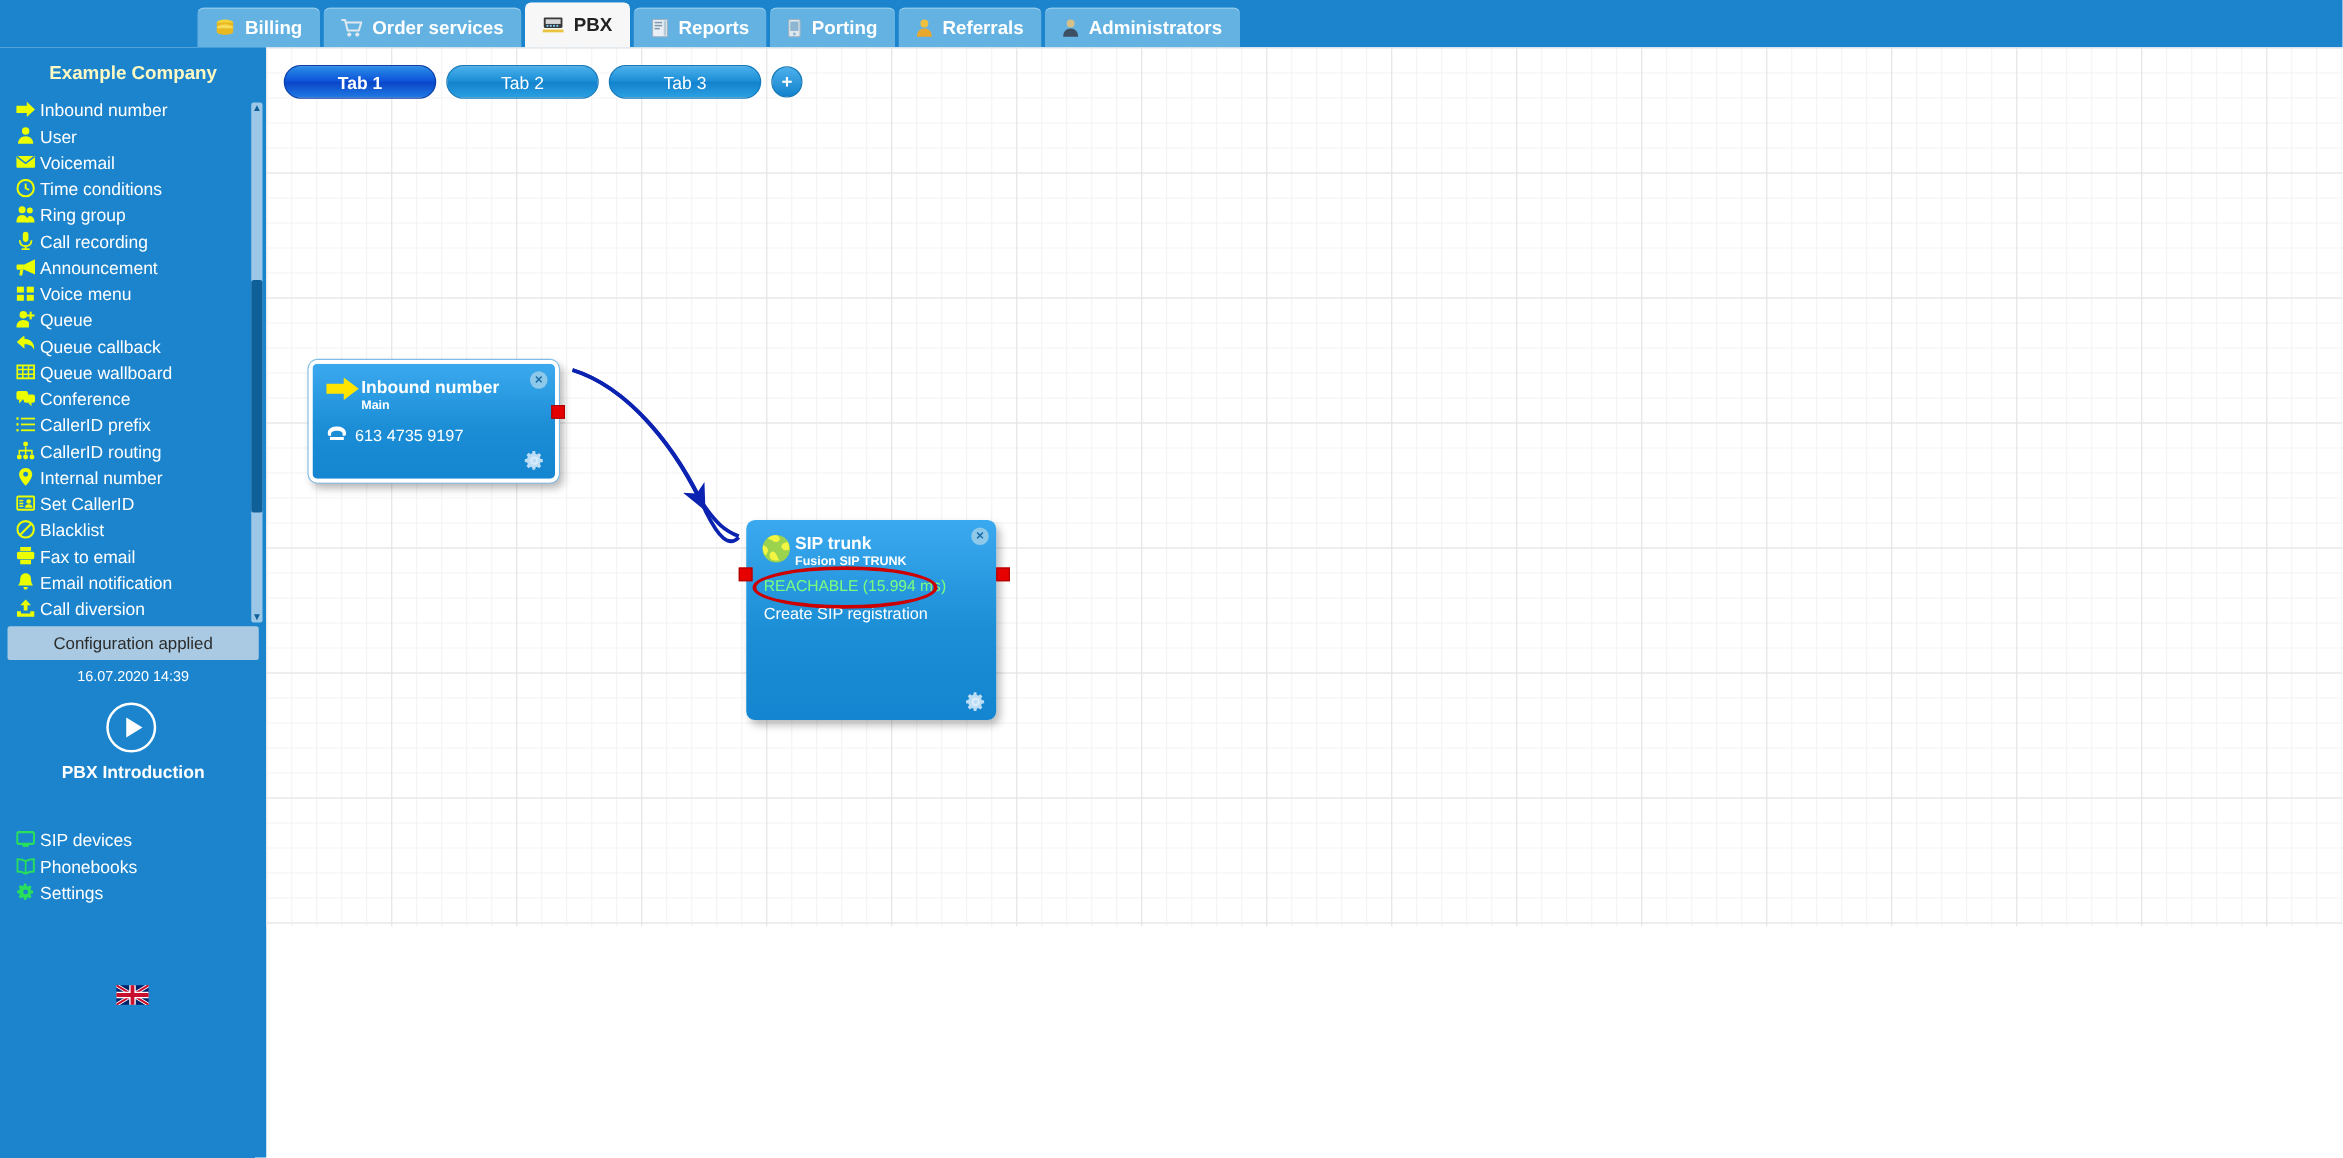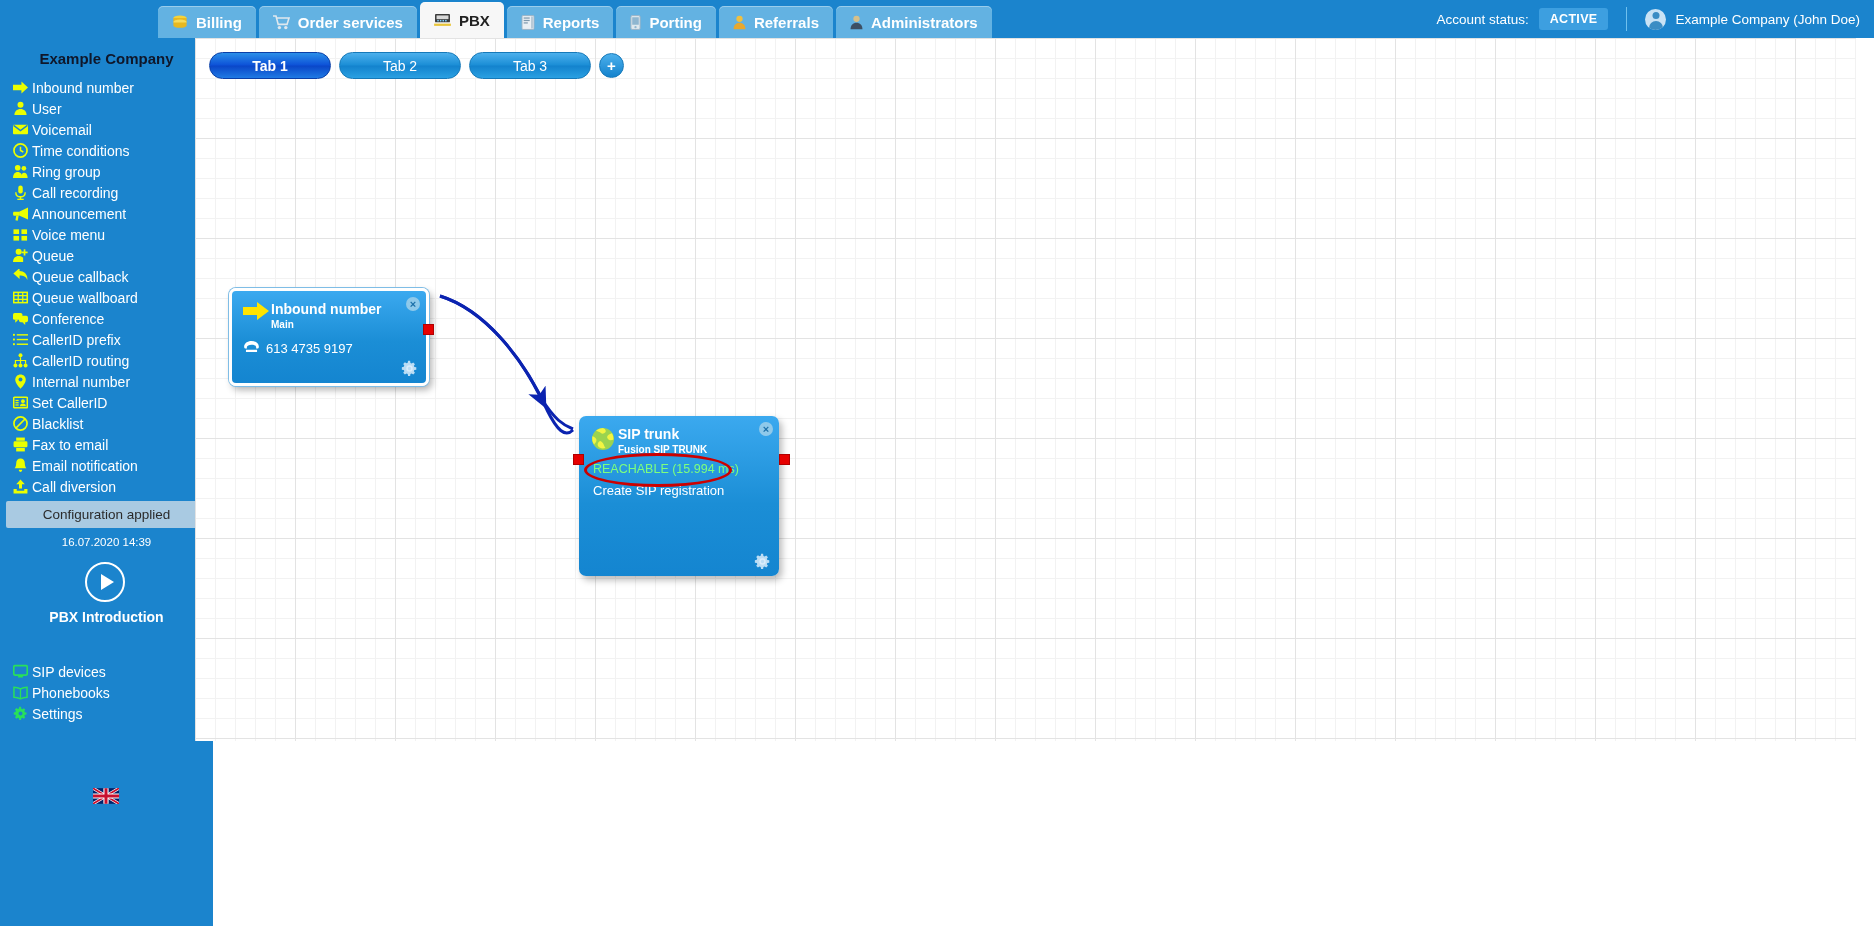--- a/index.html
+++ b/index.html
@@ -79,21 +79,21 @@
   .sidebar {
     position: absolute; left: 0; top: 38px;
     width: 213px; height: 888px;
     background: #1b84cd;
     color: #ffffff;
   }
   .company-title {
     text-align: center;
     font-size: 15px; font-weight: bold;
     padding: 12px 0 10px 0;
-    color: #0f172a;
+    color: #fef9c3;
   }
   .menu { padding-left: 8px; }
   .menu-item {
     display: flex; align-items: center;
     height: 21px;
     font-size: 14px;
     cursor: pointer;
     white-space: nowrap;
   }
   .menu-item .mi-ico {
@@ -156,21 +156,21 @@
   .bottom-menu { position: absolute; left: 8px; top: 608px; margin-top: 15px; }
   .bottom-menu .mi-ico { color: #28e05a; }
   .flag {
     position: absolute; left: 93px; top: 750px;
     width: 26px; height: 16px;
     cursor: pointer;
   }
 
   
   .canvas {
-    position: absolute; left: 195px; top: 38px;
+    position: absolute; left: 213px; top: 38px;
     width: 1661px; height: 703px;
     background-color: #ffffff;
     background-image:
       linear-gradient(to right, #e3e3e3 1px, transparent 1px),
       linear-gradient(to bottom, #e3e3e3 1px, transparent 1px),
       linear-gradient(to right, #f2f2f2 1px, transparent 1px),
       linear-gradient(to bottom, #f2f2f2 1px, transparent 1px);
     background-size: 100px 100px, 100px 100px, 20px 20px, 20px 20px;
     overflow: hidden;
   }
@@ -322,27 +322,20 @@
       <div class="nav-tab">
         <span class="nav-ico">
           <svg width="13" height="15" viewBox="0 0 14 16">
             <circle cx="7" cy="4" r="3.4" fill="#d6c08a"></circle>
             <path d="M0.6,15.4 C0.6,10.8 3.4,8.4 7,8.4 C10.6,8.4 13.4,10.8 13.4,15.4 Z" fill="#3d4f63"></path>
           </svg>
         </span>
         <span>Administrators</span>
       </div>
     </div>
-  <div class="topright">
-    <span class="acct-label">Account status:</span>
-    <span class="acct-badge">ACTIVE</span>
-    <span class="topdiv"></span>
-    <span class="avatar"></span>
-    <span class="user-name">Example Company (John Doe)</span>
-  </div>
 </div>
 
 <div class="sidebar">
   <div class="company-title">Example Company</div>
   <div class="menu" id="sidemenu">
       <div class="menu-item">
         <span class="mi-ico">
           <svg width="15" height="15" viewBox="0 0 16 16" fill="#eaff00">
             <path d="M0,5 L9,5 L9,1.5 L16,8 L9,14.5 L9,11 L0,11 Z"></path>
           </svg>

